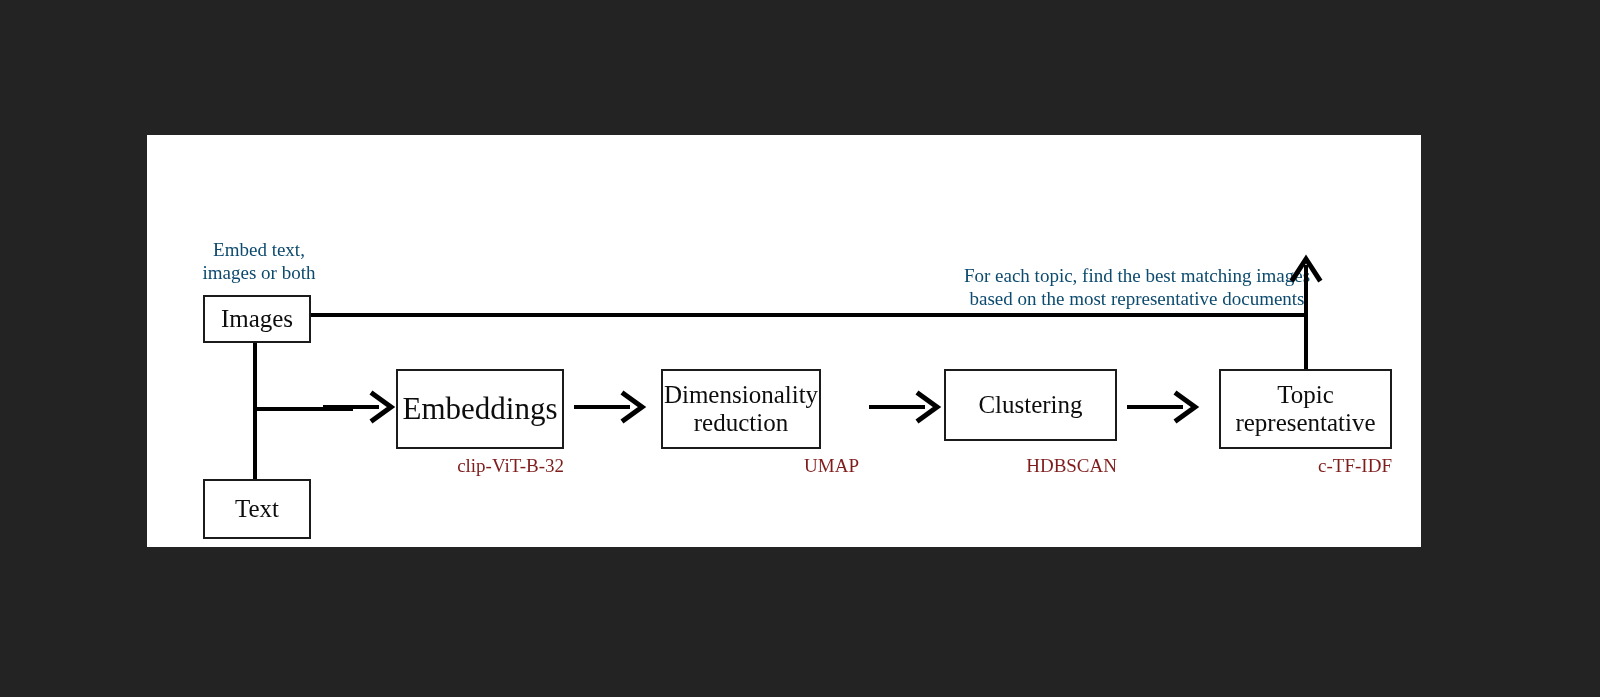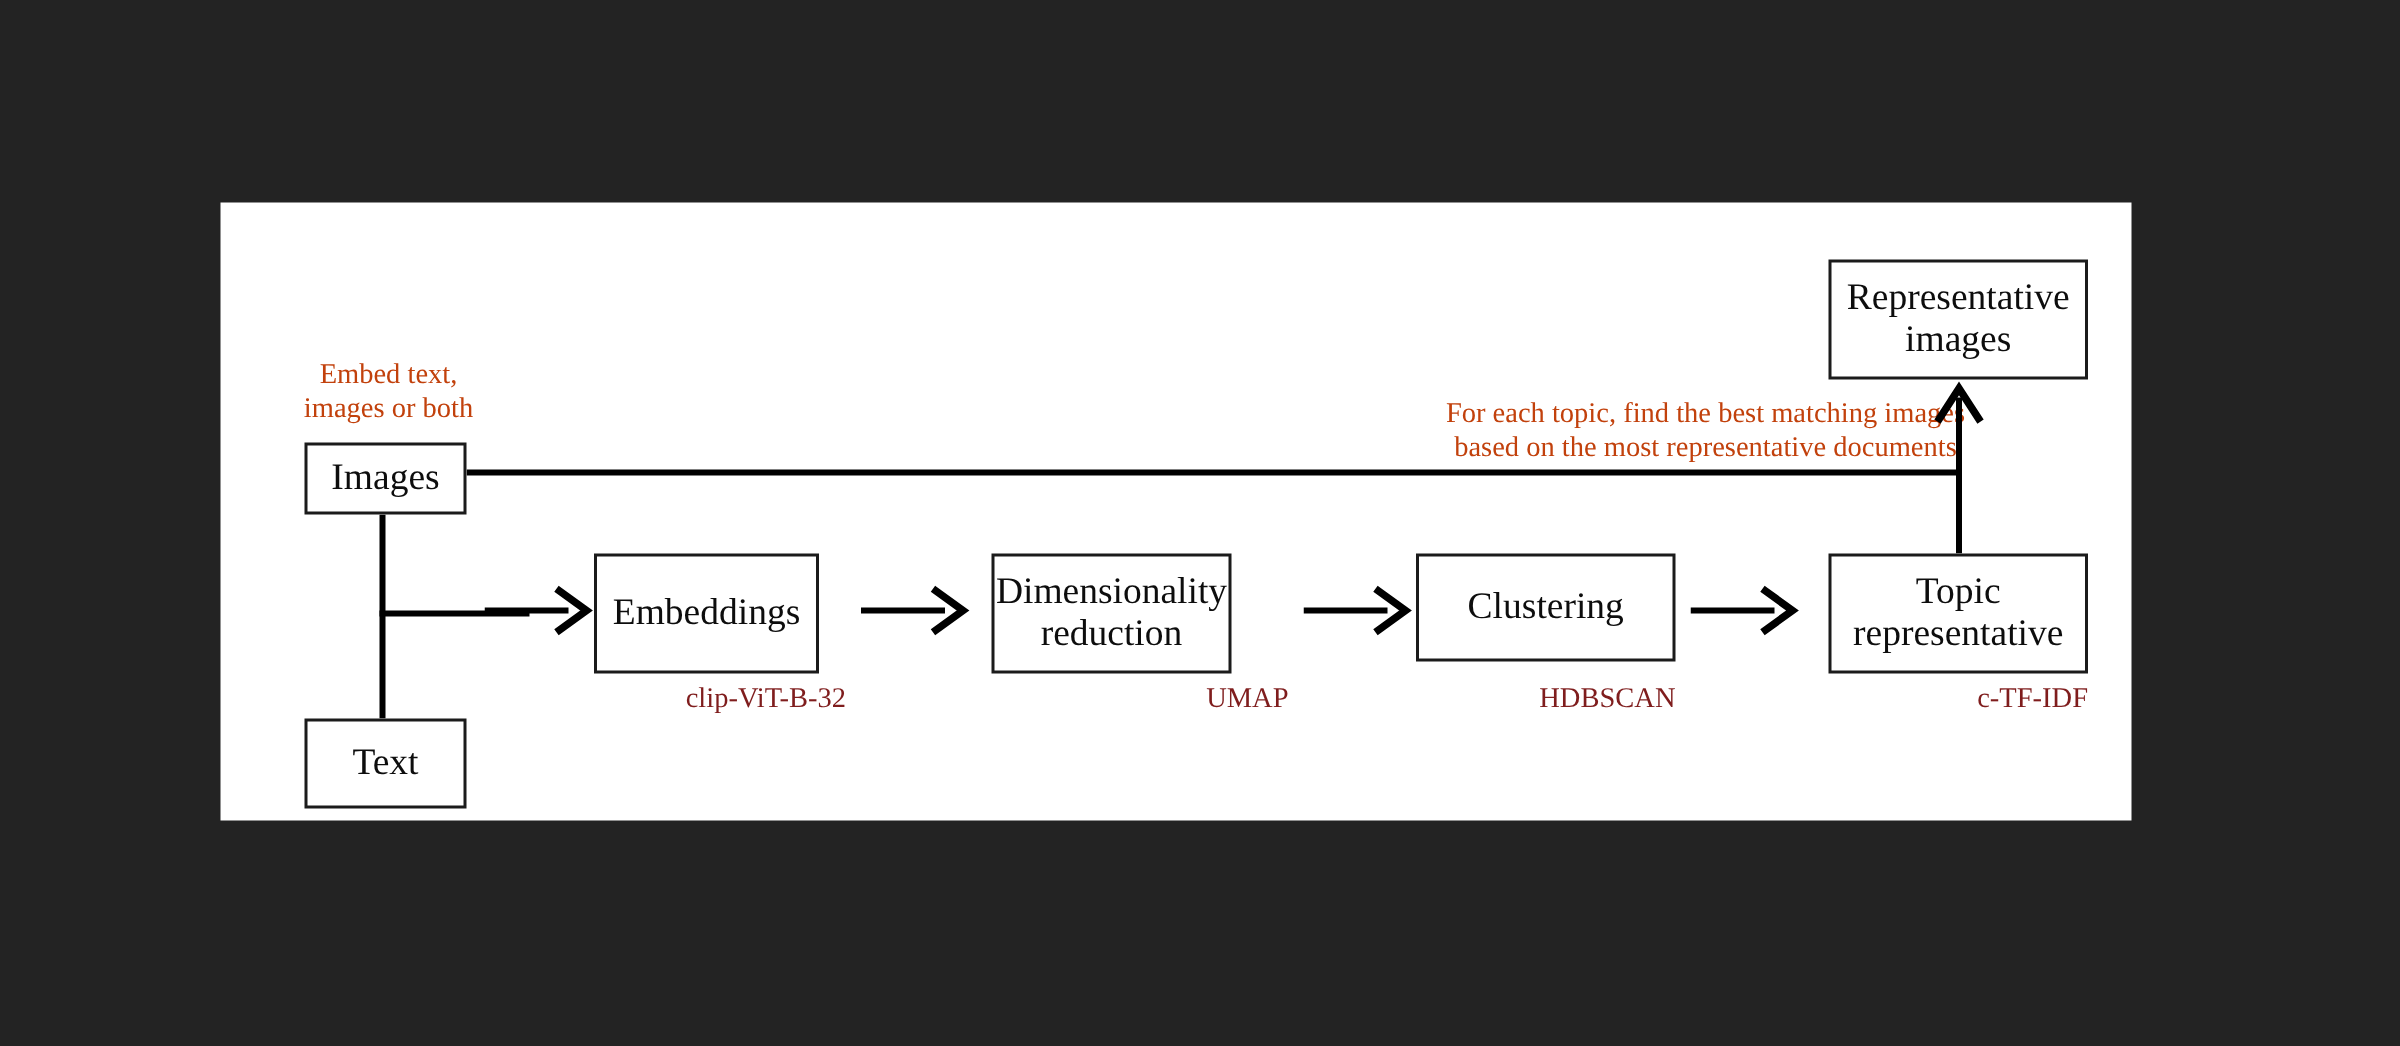--- a/index.html
+++ b/index.html
@@ -45,21 +45,21 @@
     overflow: hidden;
     white-space: nowrap;
     font-family: "Liberation Serif", "DejaVu Serif", serif;
     z-index: 4;
   }
   .node .node-label { display: block; }
 
   
   #node-images       { left: 56px;   top: 160px; width: 108px; height: 48px;  font-size: 25px; }
   #node-text         { left: 56px;   top: 344px; width: 108px; height: 60px;  font-size: 25px; }
-  #node-embeddings   { left: 249px;  top: 234px; width: 150px; height: 80px;  font-size: 25px; }
+  #node-embeddings   { left: 249px;  top: 234px; width: 168px; height: 80px;  font-size: 31px; }
   #node-dimred       { left: 514px;  top: 234px; width: 160px; height: 80px;  font-size: 25px; white-space: normal; }
   #node-clustering   { left: 797px;  top: 234px; width: 173px; height: 72px;  font-size: 25px; }
   #node-topicrep     { left: 1072px; top: 234px; width: 173px; height: 80px;  font-size: 25px; white-space: normal; }
   #node-repimages    { left: 1072px; top: 38px;  width: 173px; height: 80px;  font-size: 25px; white-space: normal; }
 
   
   .sublabel {
     position: absolute;
     color: #7f1d1d;
     font-size: 19px;
@@ -69,21 +69,21 @@
     z-index: 3;
   }
   #sub-embeddings { left: 249px;  top: 320px; width: 168px; }
   #sub-dimred     { left: 514px;  top: 320px; width: 198px; }
   #sub-clustering { left: 797px;  top: 320px; width: 173px; }
   #sub-topicrep   { left: 1072px; top: 320px; width: 173px; }
 
   
   .annotation {
     position: absolute;
-    color: #c2410c;
+    color: #0c4a6e;
     font-size: 19px;
     line-height: 1.2;
     text-align: center;
     white-space: pre-line;
     font-family: "Liberation Serif", "DejaVu Serif", serif;
     z-index: 2;
   }
   #anno-embed   { left: 32px;  top: 104px; width: 160px; }
   #anno-topic   { left: 740px; top: 130px; width: 500px; }
 
@@ -194,23 +194,20 @@
     </div>
 
     <div class="node" id="node-clustering">
       <span class="node-label">Clustering</span>
     </div>
 
     <div class="node" id="node-topicrep">
       <span class="node-label">Topic representative</span>
     </div>
 
-    <div class="node" id="node-repimages">
-      <span class="node-label">Representative images</span>
-    </div>
 
     <div class="sublabel" id="sub-embeddings">clip-ViT-B-32</div>
 
     <div class="sublabel" id="sub-dimred">UMAP</div>
 
     <div class="sublabel" id="sub-clustering">HDBSCAN</div>
 
     <div class="sublabel" id="sub-topicrep">c-TF-IDF</div>
 
   </div>

